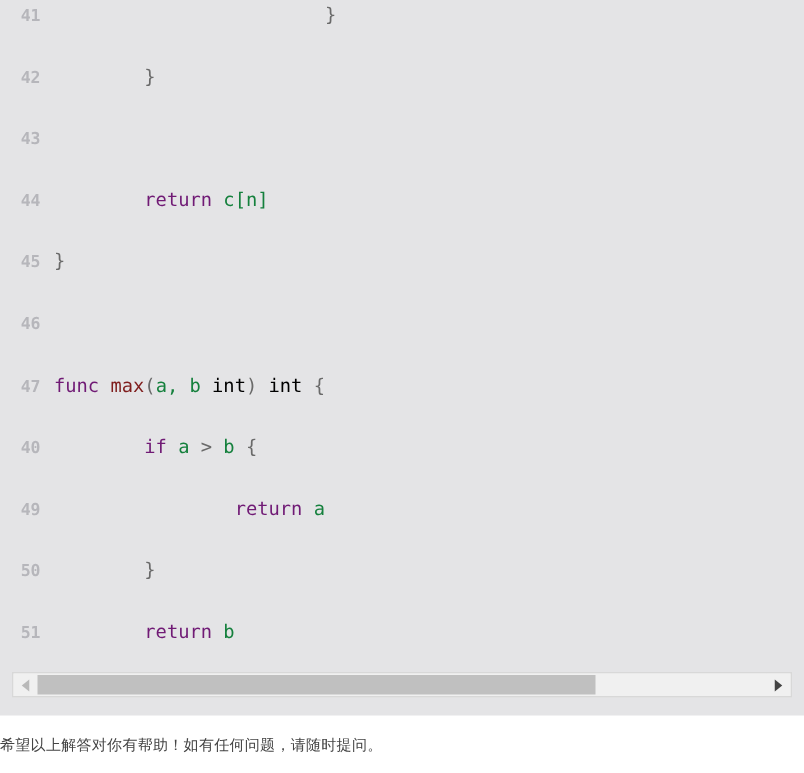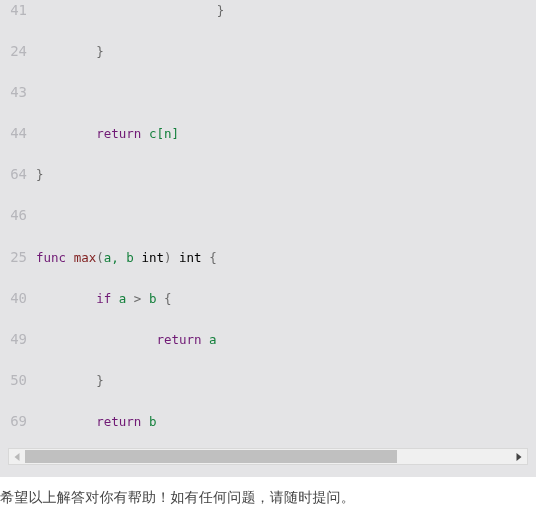--- a/index.html
+++ b/index.html
@@ -60,21 +60,22 @@
   }
 
   .ln {
     display: inline-block;
     width: 36px;
     text-align: right;
     padding-right: 9px;
     box-sizing: border-box;
     color: #b6b6bb;
     font-family: "DejaVu Sans Mono", "Liberation Mono", monospace;
-    font-size: 14px;
+    font-size: 11px;
+    font-weight: bold;
     -moz-user-select: none;
   }
 
   .src { color: #3c3c3c; }
 
   
   .t-kw   { color: #701a75; }
   .t-fn   { color: #7f1d1d; }
   .t-type { color: #000000; }
   .t-punc { color: #6a6a6a; }
@@ -128,45 +129,45 @@
     background: #c0c0c0;
   }
 
   
   .footer-note {
     position: absolute;
     left: 0;
     top: 487px;
     width: 425px;
     font-family: "DejaVu Sans", "Liberation Sans", sans-serif;
-    font-size: 14px;
+    font-size: 10px;
     line-height: 21px;
     color: #444444;
     white-space: nowrap;
     letter-spacing: 0.2px;
   }
 </style>
 </head>
 <body>
 
 <div id="root">
 
   <div class="code-block">
     <div class="code-scroll">
       <div class="code-lines" id="code-lines"><span class="ln-row"><span class="ln">41</span><span class="src"><span class="src">                        </span><span class="t-punc">}</span></span></span>
-<span class="ln-row"><span class="ln">24</span><span class="src"><span class="src">        </span><span class="t-punc">}</span></span></span>
+<span class="ln-row"><span class="ln">42</span><span class="src"><span class="src">        </span><span class="t-punc">}</span></span></span>
 <span class="ln-row"><span class="ln">43</span><span class="src"></span></span>
 <span class="ln-row"><span class="ln">44</span><span class="src"><span class="src">        </span><span class="t-kw">return</span><span class="t-var"> c[n]</span></span></span>
-<span class="ln-row"><span class="ln">64</span><span class="src"><span class="t-punc">}</span></span></span>
+<span class="ln-row"><span class="ln">45</span><span class="src"><span class="t-punc">}</span></span></span>
 <span class="ln-row"><span class="ln">46</span><span class="src"></span></span>
-<span class="ln-row"><span class="ln">25</span><span class="src"><span class="t-kw">func</span><span class="src"> </span><span class="t-fn">max</span><span class="t-punc">(</span><span class="t-var">a, b </span><span class="t-type">int</span><span class="t-punc">)</span><span class="src"> </span><span class="t-type">int</span><span class="src"> </span><span class="t-punc">{</span></span></span>
+<span class="ln-row"><span class="ln">47</span><span class="src"><span class="t-kw">func</span><span class="src"> </span><span class="t-fn">max</span><span class="t-punc">(</span><span class="t-var">a, b </span><span class="t-type">int</span><span class="t-punc">)</span><span class="src"> </span><span class="t-type">int</span><span class="src"> </span><span class="t-punc">{</span></span></span>
 <span class="ln-row"><span class="ln">40</span><span class="src"><span class="src">        </span><span class="t-kw">if</span><span class="t-var"> a </span><span class="t-punc">&gt;</span><span class="t-var"> b </span><span class="t-punc">{</span></span></span>
 <span class="ln-row"><span class="ln">49</span><span class="src"><span class="src">                </span><span class="t-kw">return</span><span class="t-var"> a</span></span></span>
 <span class="ln-row"><span class="ln">50</span><span class="src"><span class="src">        </span><span class="t-punc">}</span></span></span>
-<span class="ln-row"><span class="ln">69</span><span class="src"><span class="src">        </span><span class="t-kw">return</span><span class="t-var"> b</span></span></span>
+<span class="ln-row"><span class="ln">51</span><span class="src"><span class="src">        </span><span class="t-kw">return</span><span class="t-var"> b</span></span></span>
 
 
 
 
 
 
 
 
 
 

